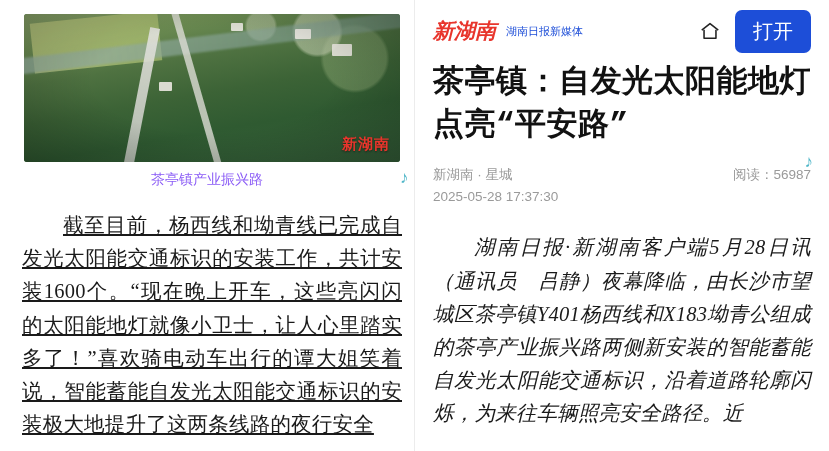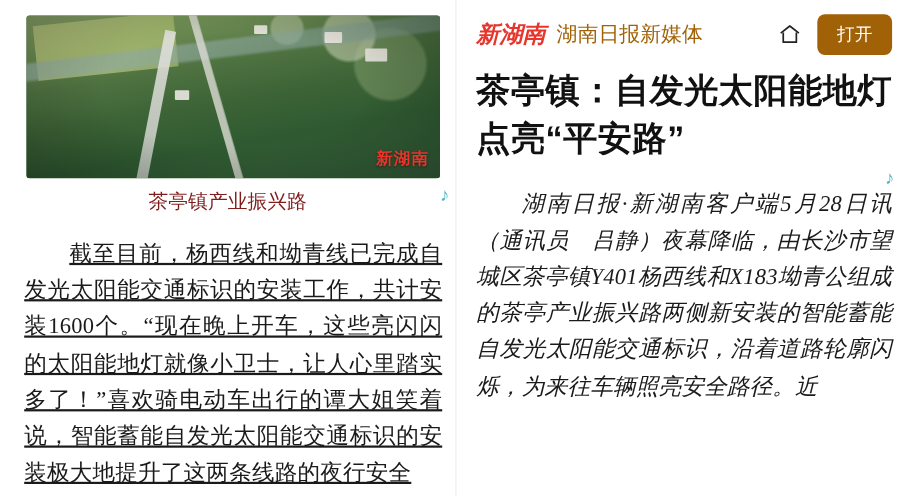--- a/index.html
+++ b/index.html
@@ -104,22 +104,22 @@
     color: #e8352c;
     font-size: 15px;
     font-weight: 700;
     font-family: "Liberation Serif", serif;
     text-shadow: 0 1px 2px rgba(0,0,0,.45);
     letter-spacing: 1px;
   }
   .hero-caption {
     margin: 9px 0 0 0;
     text-align: center;
-    color: #7f1d1d;
-    font-size: 18px;
+    color: #8b5cf6;
+    font-size: 14px;
     font-family: "Liberation Serif", serif;
   }
 
   .left-body {
     margin: 20px 12px 0 22px;
     font-family: "Liberation Serif", serif;
     font-size: 20.5px;
     line-height: 1.62;
     color: #1a1a1a;
     text-align: justify;
@@ -155,45 +155,45 @@
   .brand-logo {
     color: #e8352c;
     font-family: "Liberation Serif", serif;
     font-weight: 700;
     font-size: 21px;
     font-style: italic;
     letter-spacing: 0px;
     white-space: nowrap;
   }
   .brand-sub {
-    color: #a16207;
-    font-size: 19px;
+    color: #1d4ed8;
+    font-size: 11px;
     font-family: "Liberation Serif", serif;
     white-space: nowrap;
   }
   .hdr-spacer { flex: 1; }
   .home-icon {
     width: 30px; height: 30px;
     display: flex; align-items: center; justify-content: center;
     color: #222;
   }
   .open-btn {
-    background: #a16207;
+    background: #1d4ed8;
     color: #fff;
     border: none;
     border-radius: 7px;
-    font-size: 16px;
+    font-size: 20px;
     font-family: Liberation Mono, monospace;
     padding: 8px 18px;
     cursor: pointer;
     white-space: nowrap;
   }
   .r-title {
     margin: 14px 18px 0 18px;
-    font-family: Liberation Sans, sans-serif;
+    font-family: Liberation Mono, monospace;
     font-weight: 700;
     font-size: 31px;
     line-height: 1.38;
     color: #111;
     letter-spacing: .5px;
   }
   .r-meta {
     margin: 16px 18px 0 18px;
     display: flex;
     align-items: flex-start;
@@ -272,20 +272,27 @@
         <svg width="22" height="22" viewBox="0 0 24 24" fill="none" stroke="#222" stroke-width="1.7" stroke-linejoin="round">
           <path d="M3 11 L12 4 L21 11"></path>
           <path d="M5.5 10.5 V20 h13 V10.5"></path>
         </svg>
       </div>
       <button class="open-btn">打开</button>
     </div>
 
     <h1 class="r-title">茶亭镇：自发光太阳能地灯点亮“平安路”</h1>
 
+    <div class="r-meta">
+      <div class="r-meta-left">
+        <div>新湖南 · 星城</div>
+        <div>2025-05-28 17:37:30</div>
+      </div>
+      <div class="r-meta-right">阅读：56987</div>
+    </div>
 
     <div class="note-right">♪</div>
 
     <div class="r-body">
       <span class="indent">湖南日报·新湖南客户端5月28日讯（通讯员　吕静）夜幕降临，由长沙市望城区茶亭镇Y401杨西线和X183坳青公组成的茶亭产业振兴路两侧新安装的智能蓄能自发光太阳能交通标识，沿着道路轮廓闪烁，为来往车辆照亮安全路径。近</span>
     </div>
   </div>
 
 </div>
 

